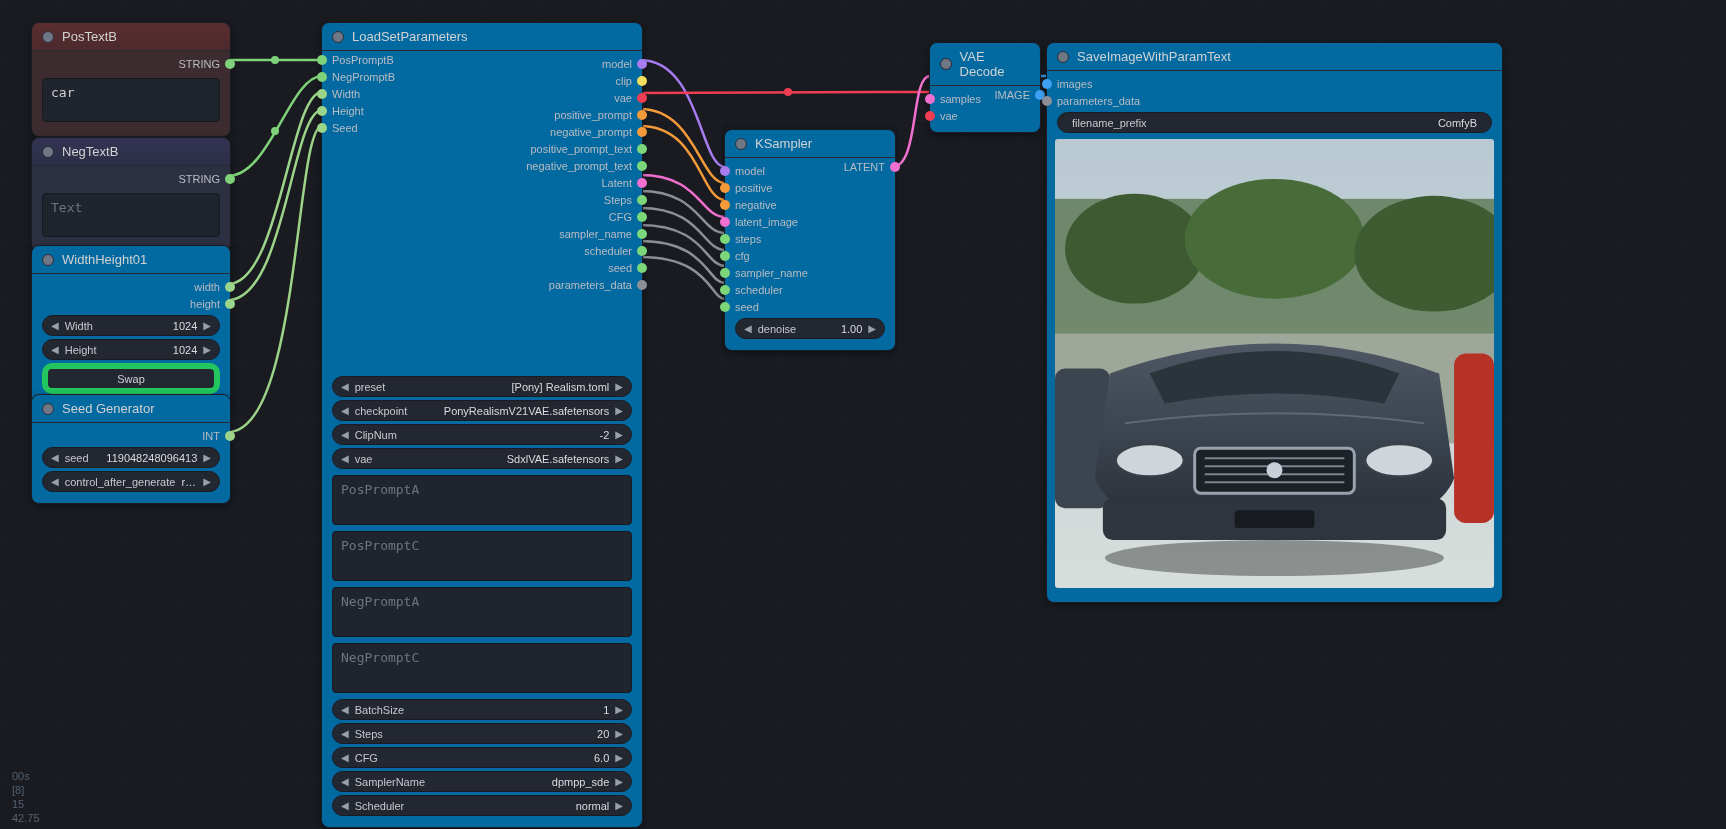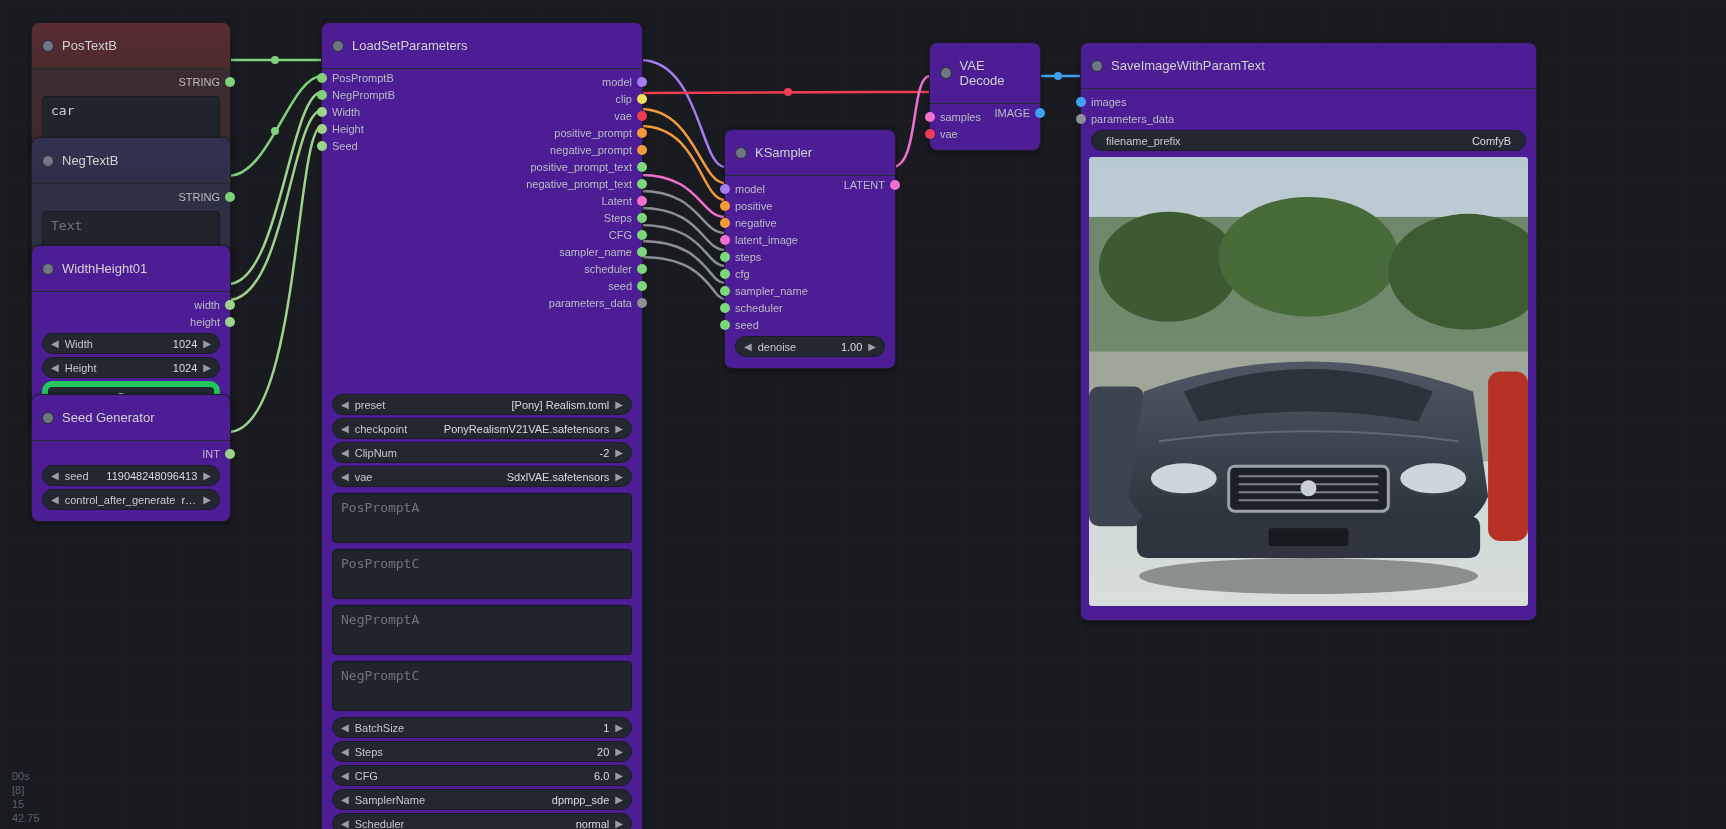--- a/index.html
+++ b/index.html
@@ -1,20 +1,20 @@
 <!DOCTYPE html>
 <html><head>
 <meta charset="utf-8">
 <style>
   html,body{margin:0;padding:0;width:1726px;height:829px;background:#191b21;overflow:hidden;font-family:Arial,Helvetica,sans-serif;font-size:12px;color:#c8c8c8;}
   .canvas{position:relative;width:1726px;height:829px;}
   .grid{position:absolute;inset:0;background-image:linear-gradient(#22242b 1px,transparent 1px),linear-gradient(90deg,#22242b 1px,transparent 1px);background-size:60px 60px;opacity:.35}
   svg.wires{position:absolute;inset:0;pointer-events:none}
-  .node{position:absolute;background:#4c1d95;border:1px solid #1b1d22;border-radius:8px;box-shadow:0 2px 6px rgba(0,0,0,.4)}
-  .node .title{display:flex;align-items:center;gap:8px;padding:15px 10px;border-bottom:1px solid #262a32;border-radius:8px 8px 0 0;font-size:13px;color:#d2d2d2}
+  .node{position:absolute;background:#0369a1;border:1px solid #1b1d22;border-radius:8px;box-shadow:0 2px 6px rgba(0,0,0,.4)}
+  .node .title{display:flex;align-items:center;gap:8px;padding:6px 10px;border-bottom:1px solid #262a32;border-radius:8px 8px 0 0;font-size:13px;color:#d2d2d2}
   .node .title .dot{width:10px;height:10px;border-radius:50%;background:#6f7684;border:1px solid #2b2f38}
   .node .body{padding:4px 0 8px 0}
   
   .tint-red .title{background:linear-gradient(#5a2d30,#4c2a2d)}
   .tint-red{background:#3c2c30}
   .tint-blue .title{background:linear-gradient(#323353,#2d2f47)}
   .tint-blue{background:#2d3042}
   
   .row{position:relative;display:flex;align-items:center;height:17px;padding:0 10px}
   .row .plab{font-size:11px;color:#b9bcc2}
@@ -397,21 +397,21 @@
           <span class="port c-latent"></span>
           <span class="plab">samples</span>
         </div>
       <div class="row in">
           <span class="port c-vae"></span>
           <span class="plab">vae</span>
         </div>
     </div>
   </div>
 
-  <div class="node" style="left:1080px;top:42px;width:455px">
+  <div class="node" style="left:1046px;top:42px;width:455px">
     <div class="title">
         <span class="dot"></span>
         <span>SaveImageWithParamText</span>
       </div>
     <div class="body">
       <div class="row in">
           <span class="port c-image"></span>
           <span class="plab">images</span>
         </div>
       <div class="row in">

